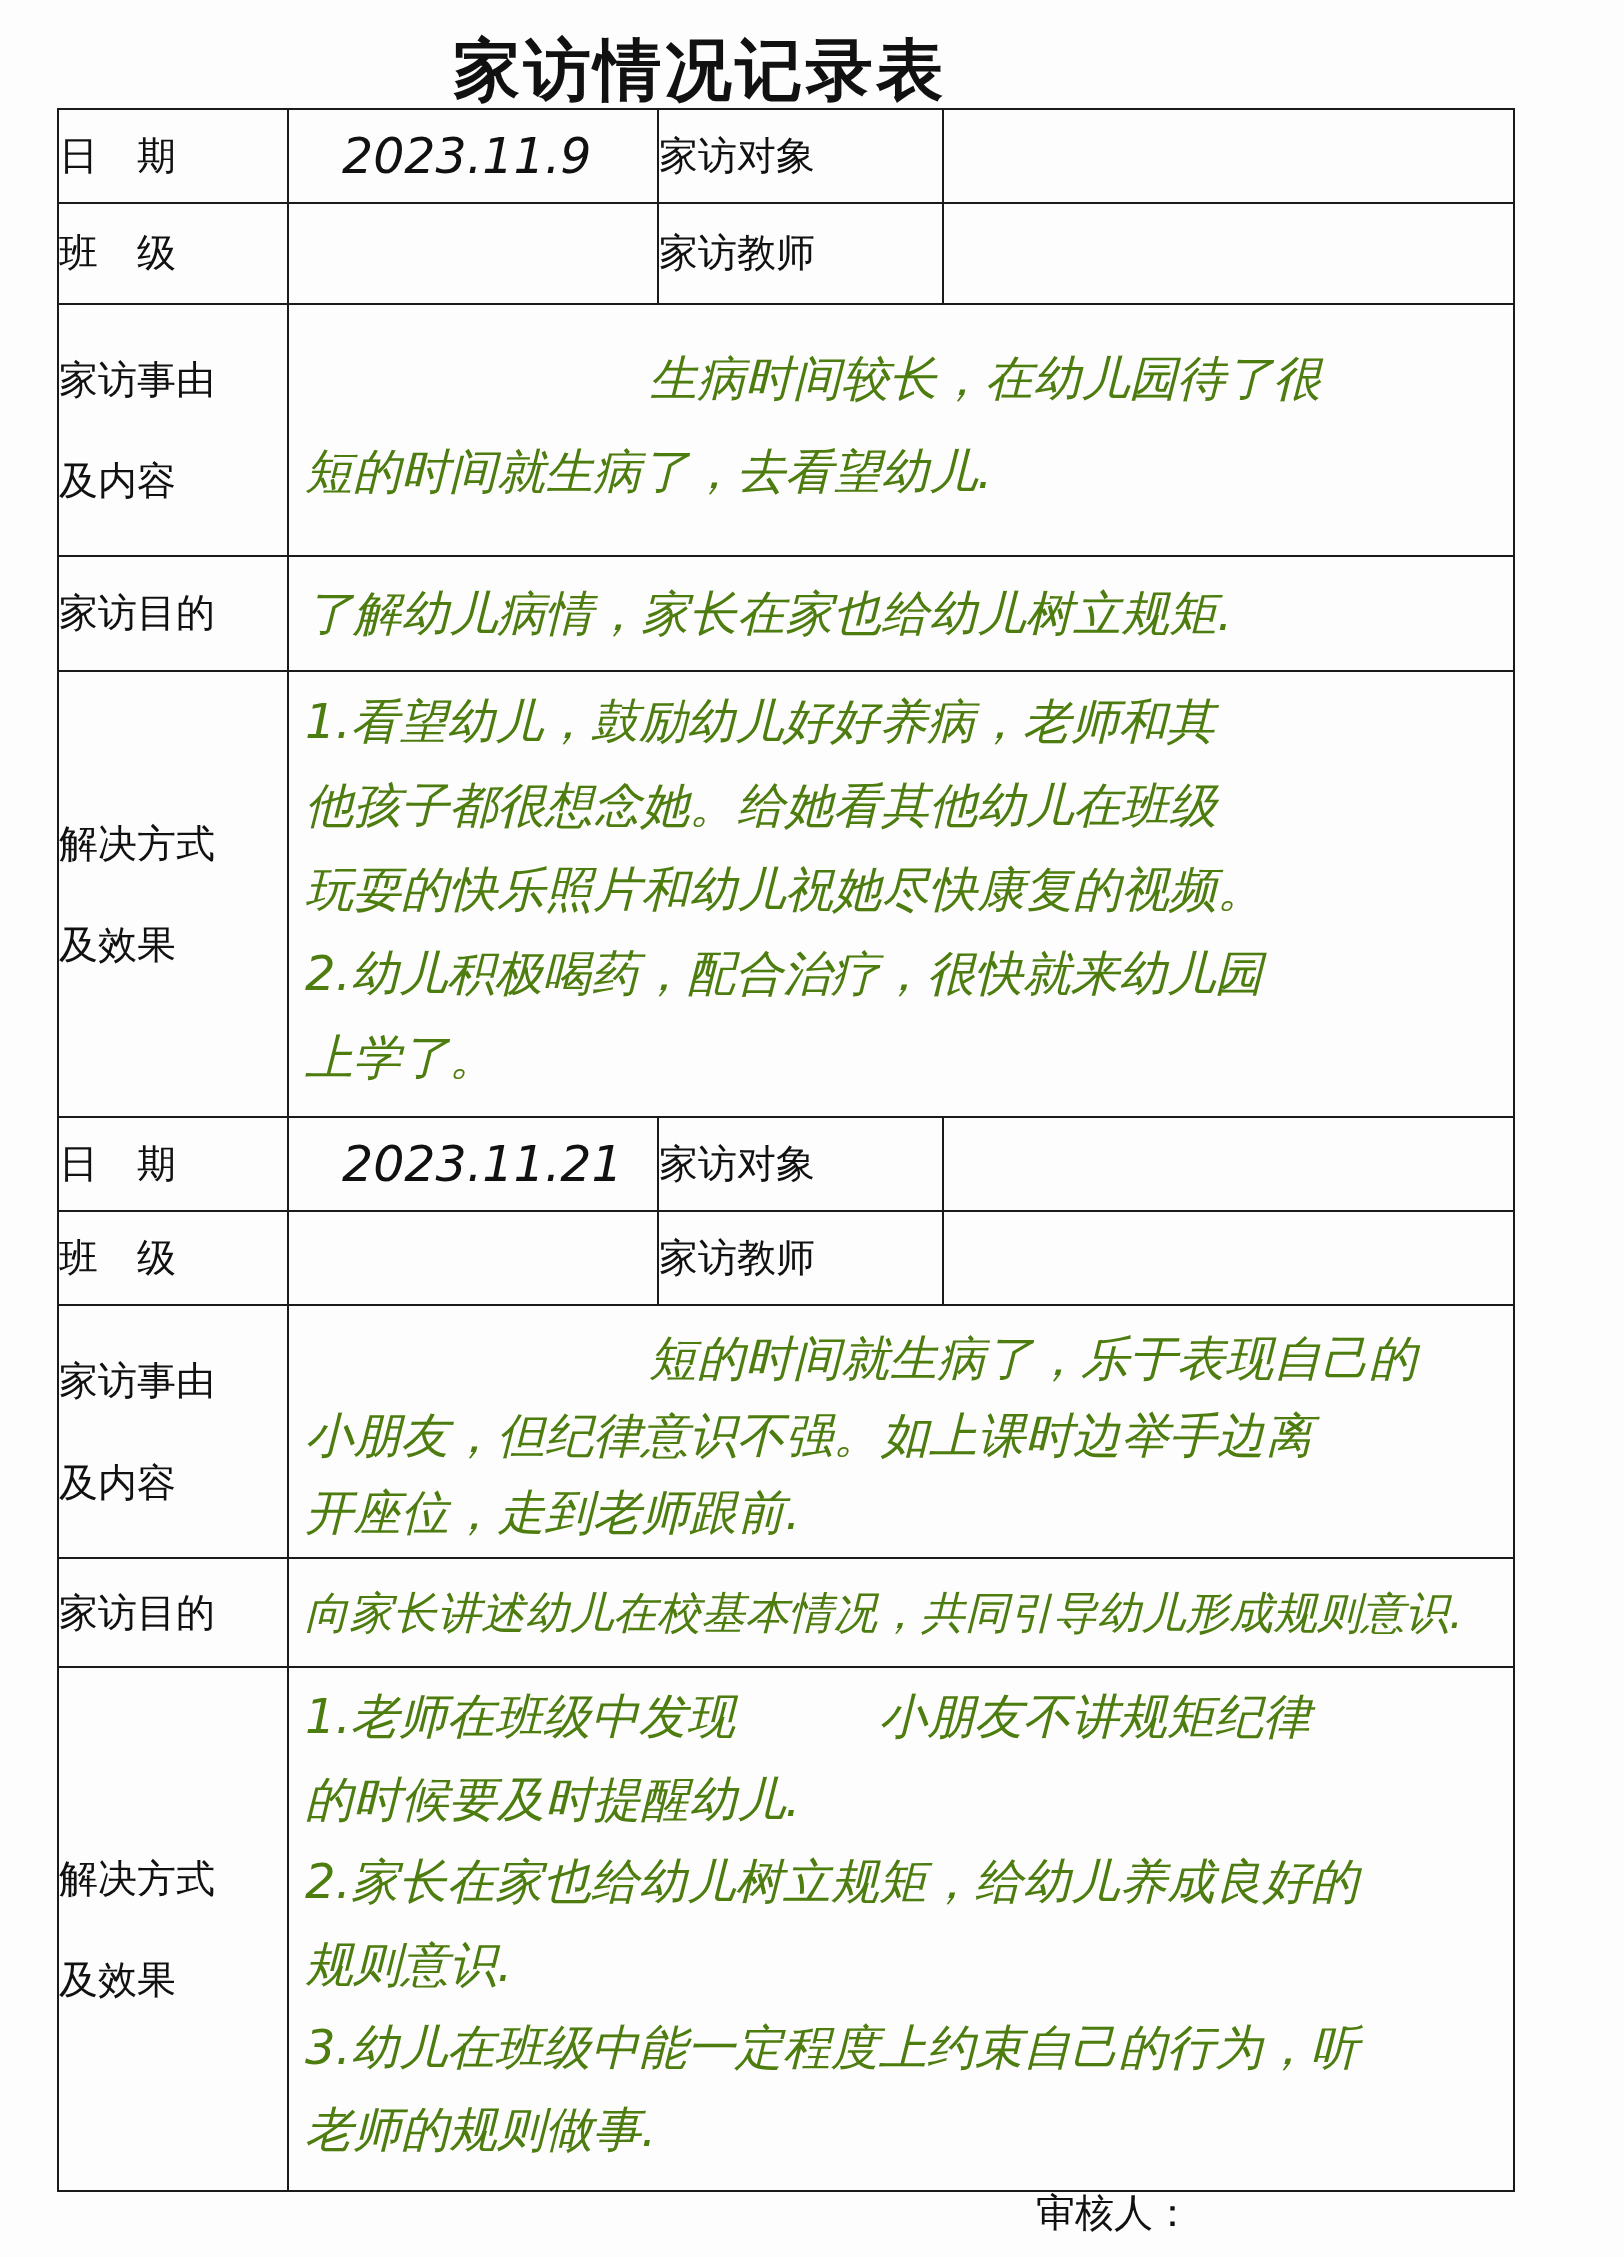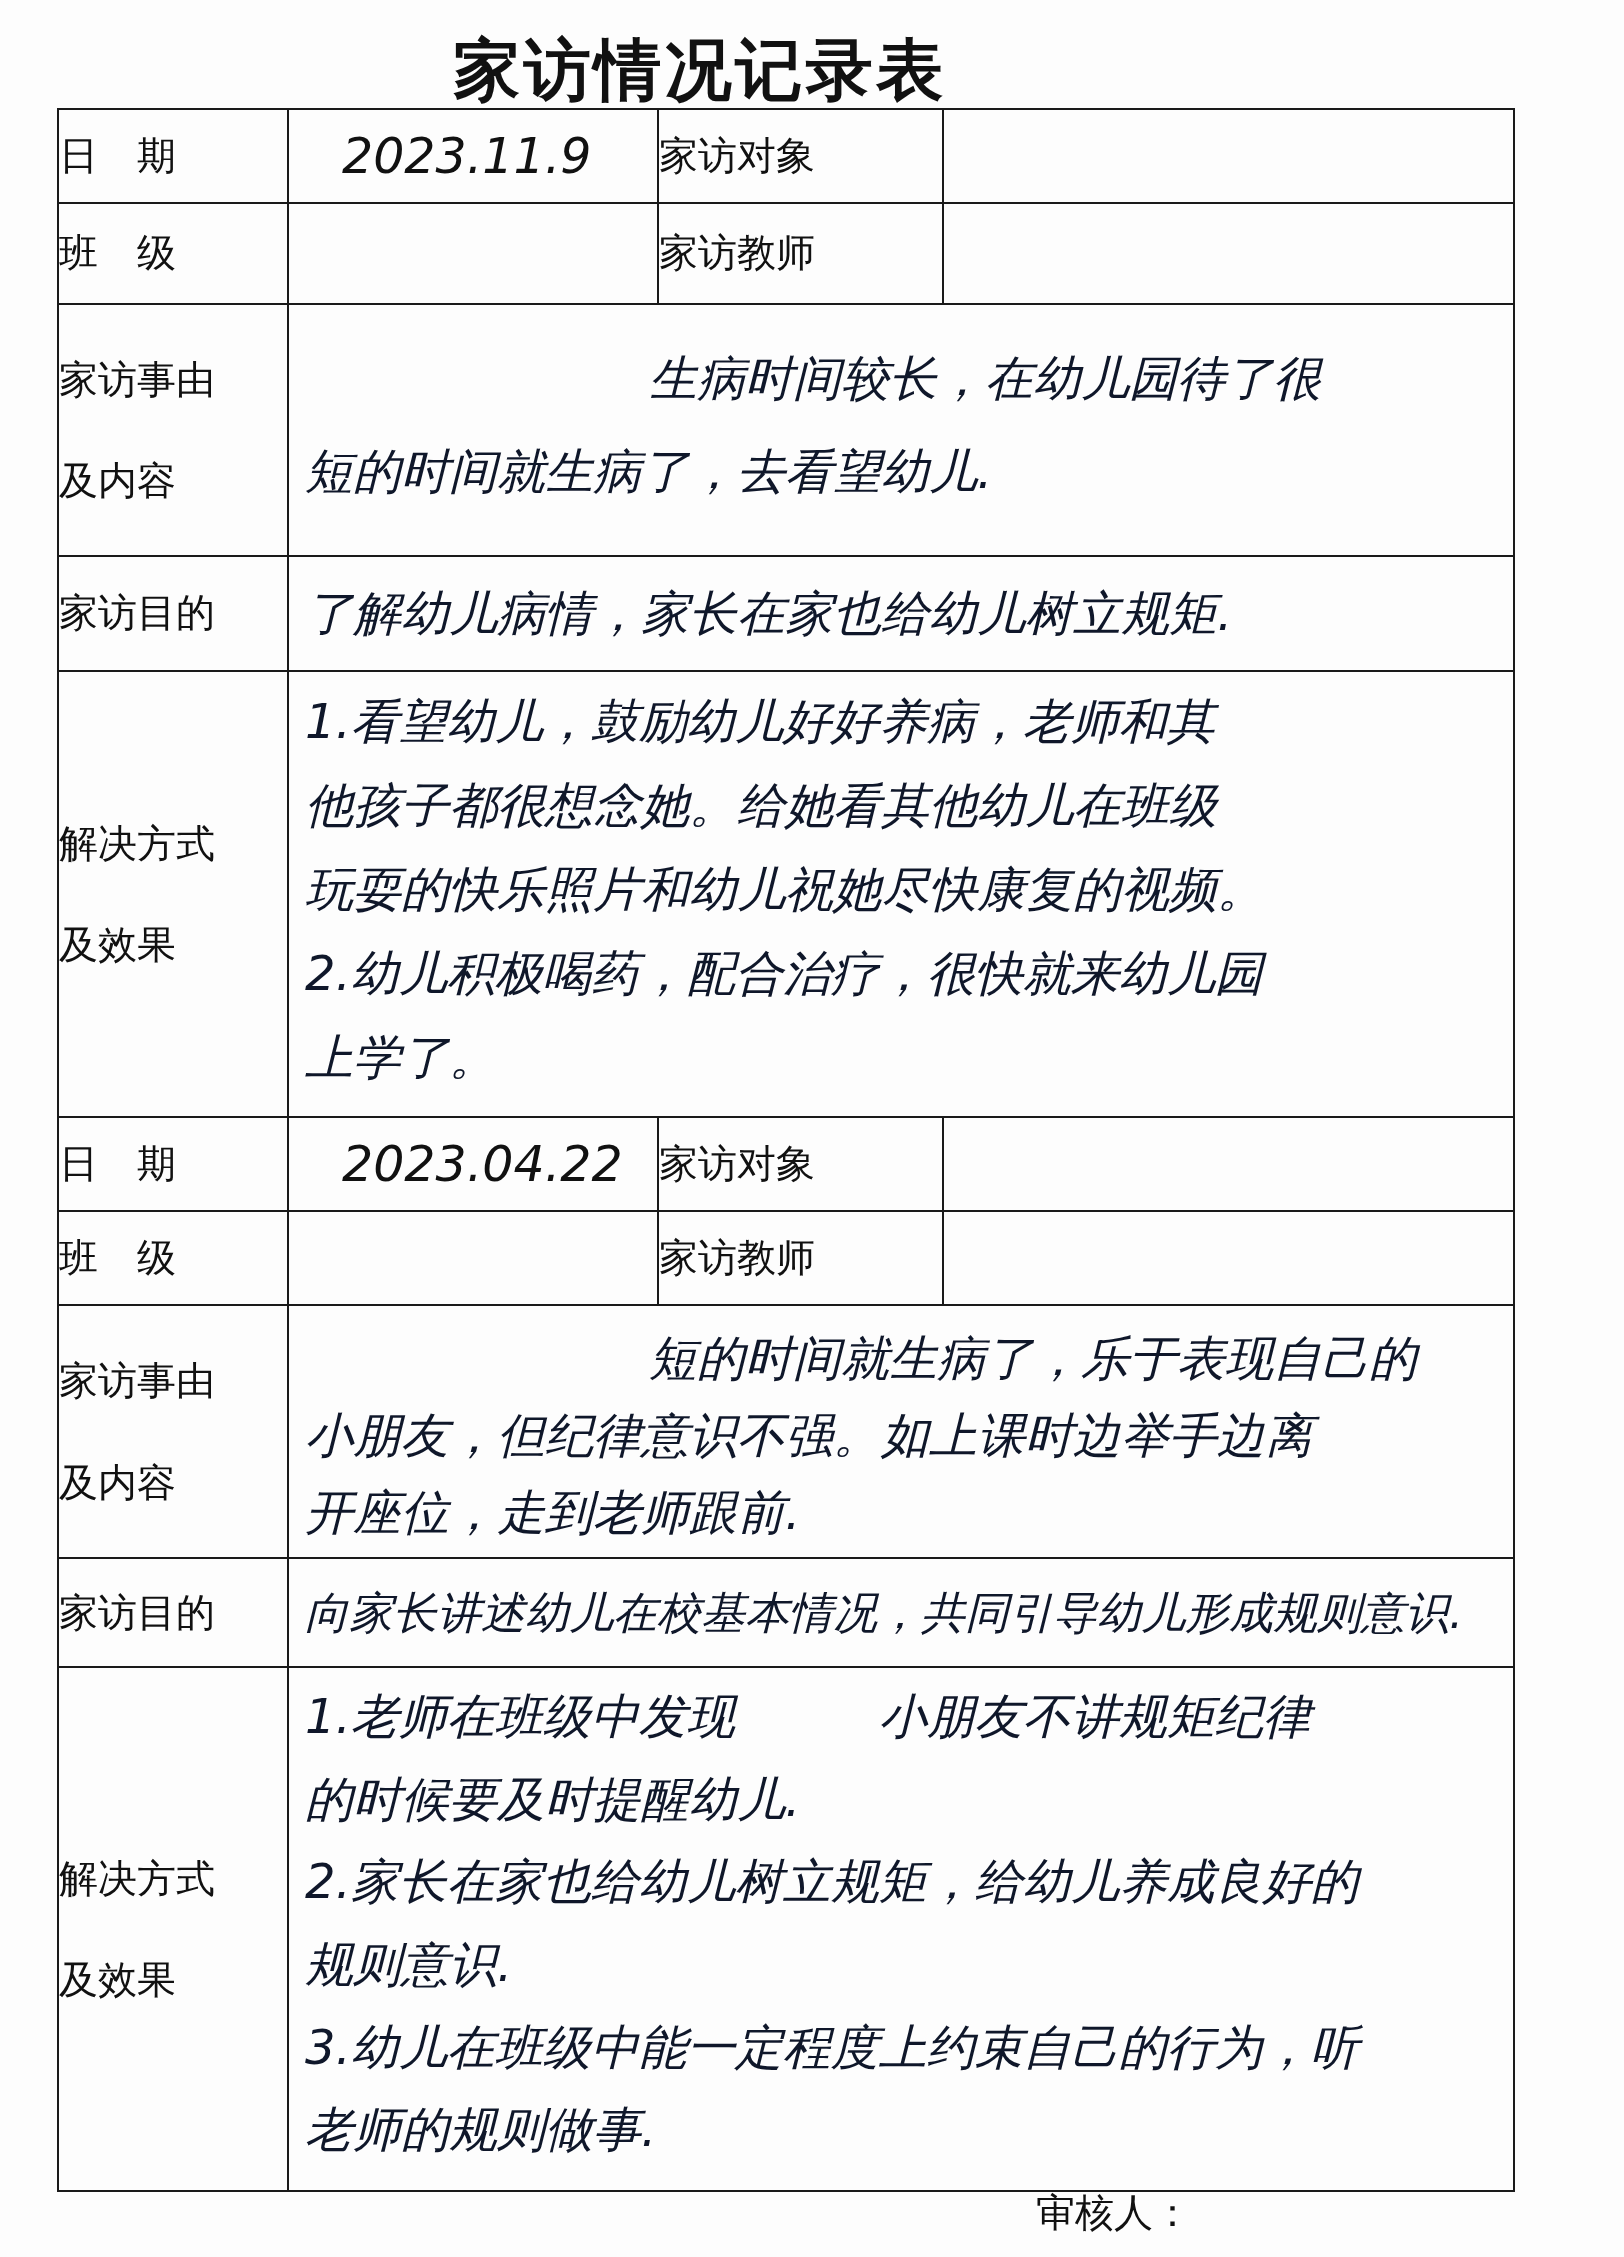--- a/index.html
+++ b/index.html
@@ -5,21 +5,21 @@
   html, body { margin:0; padding:0; }
   body { width:1624px; height:2258px; background:#fdfdfd; position:relative; overflow:hidden;
          font-family:"DejaVu Serif", serif; color:#111; }
   .title { position:absolute; left:0; width:1400px; top:25px; text-align:center;
            font-size:67px; font-weight:bold; letter-spacing:3.5px; }
   table.form { position:absolute; left:57px; top:108px; width:1456px; border-collapse:collapse;
                table-layout:fixed; }
   table.form td { border:2.6px solid #1a1a1a; padding:0; vertical-align:middle; }
   .lbl { text-align:left; font-size:39px; font-family:"DejaVu Sans", sans-serif; line-height:1.6; }
   .lbl2 { line-height:2.6; }
-  .hw { font-family:"DejaVu Sans", sans-serif; font-size:48px; color:#0f172a;
+  .hw { font-family:"DejaVu Sans", sans-serif; font-size:48px; color:#4d7c0f;
         font-style:italic; padding:7px 16px !important; line-height:1.95; vertical-align:top !important; }
   .hw-date { font-size:49px; font-style:italic; padding-left:53px !important; font-family:"DejaVu Sans", sans-serif;border-radius:20px; }
   .line { display:block; white-space:nowrap; }
   .indent { padding-left:344px; }
   .sign { position:absolute; left:1036px; top:2186px; font-size:39px; font-family:"DejaVu Sans", sans-serif; }
 </style>
 </head>
 <body>
 
 <div class="title">家访情况记录表</div>
@@ -68,21 +68,21 @@
       <span class="line">1.看望幼儿，鼓励幼儿好好养病，老师和其</span>
       <span class="line">他孩子都很想念她。给她看其他幼儿在班级</span>
       <span class="line">玩耍的快乐照片和幼儿祝她尽快康复的视频。</span>
       <span class="line">2.幼儿积极喝药，配合治疗，很快就来幼儿园</span>
       <span class="line">上学了。</span>
     </td>
   </tr>
 
   <tr style="height:94px">
     <td class="lbl">日　期</td>
-    <td class="hw-date">2023.04.22</td>
+    <td class="hw-date">2023.11.21</td>
     <td class="lbl">家访对象</td>
     <td></td>
   </tr>
   <tr style="height:94px">
     <td class="lbl">班　级</td>
     <td></td>
     <td class="lbl">家访教师</td>
     <td></td>
   </tr>
   <tr style="height:244px">

